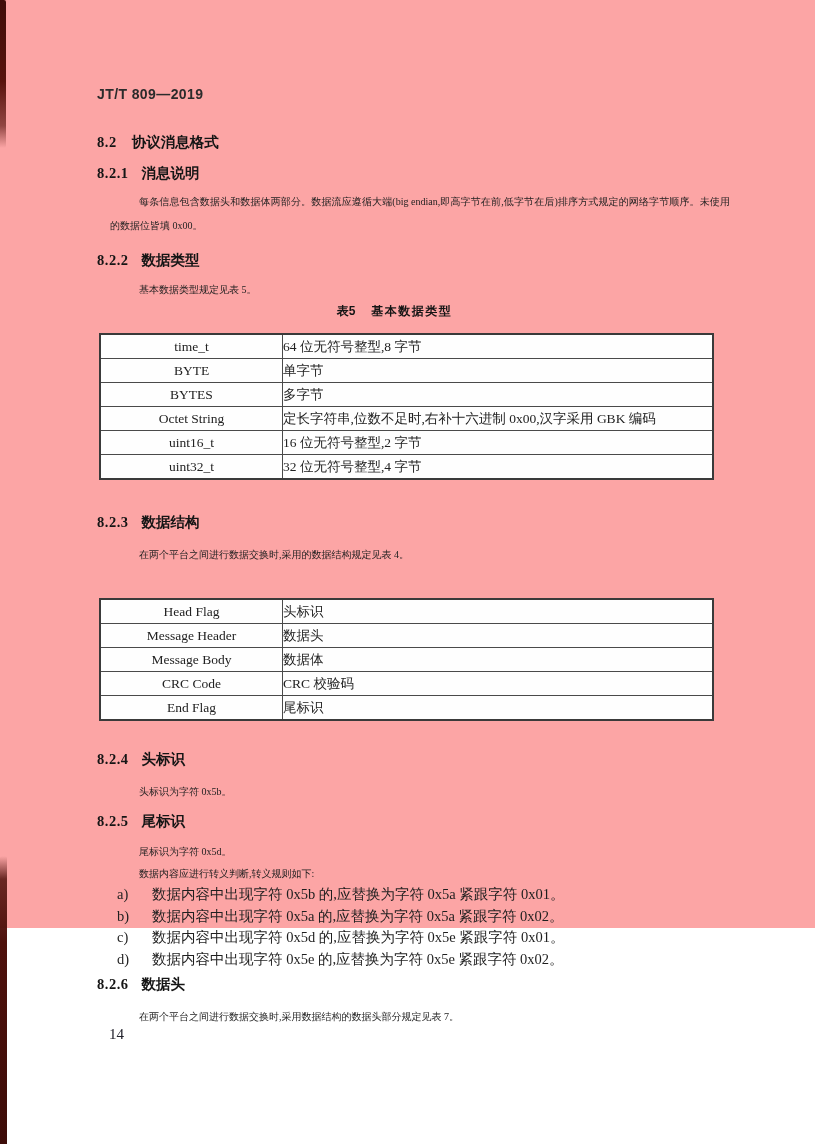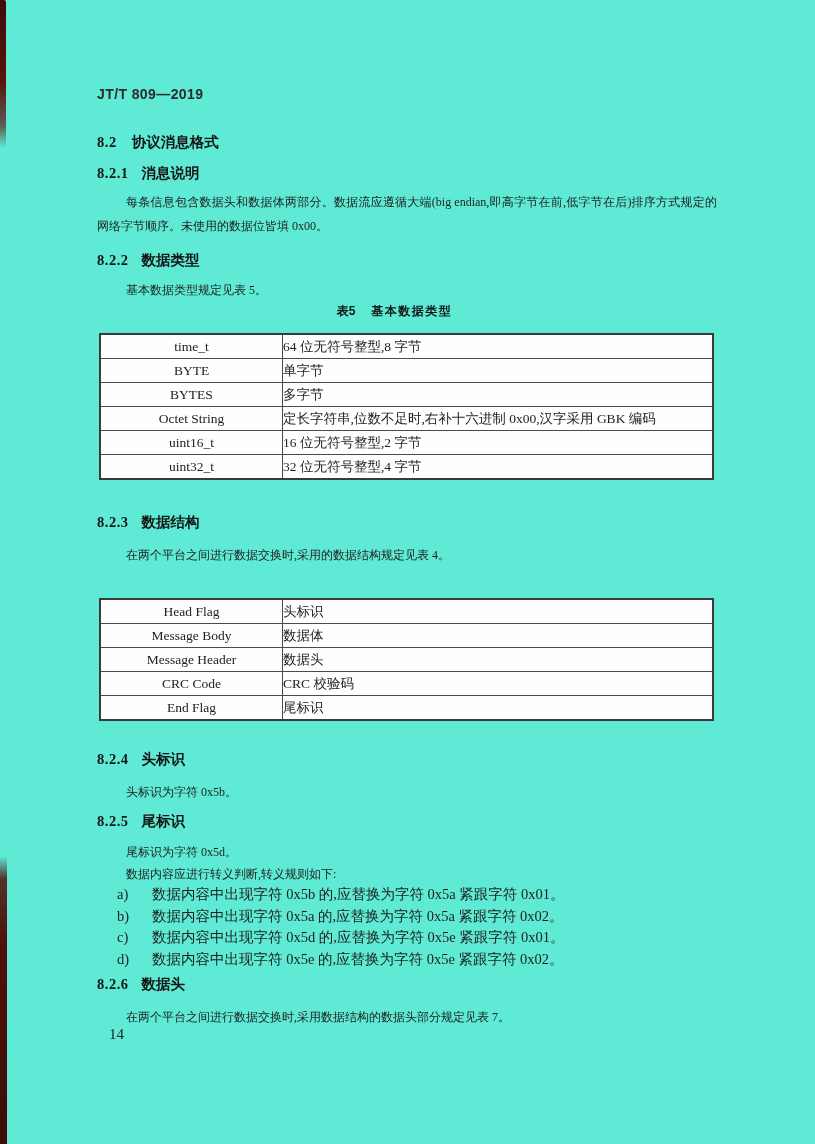--- a/index.html
+++ b/index.html
@@ -1,18 +1,18 @@
 <!DOCTYPE html>
 <html><head>
 <meta charset="utf-8">
 <style>
   html, body { margin:0; padding:0; }
   body { width:815px; height:1144px; background:#ffffff; overflow:hidden; }
   .page {
-    position:relative; width:815px; height:1144px; background:#5eead4;
+    position:relative; width:815px; height:928px; background:#fca5a5;
     font-family:"Liberation Serif", serif; color:#1c1c1c;
   }
   .abs { position:absolute; }
 
   
   .edge-mark-top {
     position:absolute; left:0; top:0; width:6px; height:148px;
     background:linear-gradient(180deg, #3f0d09 0%, #58130d 55%, rgba(88,19,13,0.65) 85%, rgba(88,19,13,0) 100%);
     border-radius:0 2px 2px 0;
   }
@@ -31,22 +31,22 @@
   .heading {
     left:97px; width:640px;
     font-family:Liberation Serif, serif;
     font-size:14.5px; font-weight:700; color:#151515;
     white-space:nowrap;
   }
   .heading .num { display:inline-block; margin-right:15px; letter-spacing:0.5px; }
   .heading .num.long { margin-right:13px; }
 
   .body-p {
-    left:97px; width:620px;
-    font-size:12px; line-height:24px; color:#1f1f1f;
+    left:110px; width:620px;
+    font-size:10px; line-height:24px; color:#1f1f1f;
     text-align:justify;
   }
   .indent { text-indent:29px; }
 
   .tbl-caption {
     left:86px; width:617px; text-align:center;
     font-family:"Liberation Sans", sans-serif;
     font-size:12px; font-weight:700; color:#151515;
   }
   .tbl-caption .cap-label { margin-right:16px; }
@@ -142,28 +142,28 @@
   <div class="abs body-p indent" style="top:543px;">在两个平台之间进行数据交换时,采用的数据结构规定见表 4。</div>
 
 
   <table class="data-table" style="top:598px;">
     <tbody>
       <tr>
         <td class="c1">Head Flag</td>
         <td class="c2">头标识</td>
       </tr>
       <tr>
+        <td class="c1">Message Header</td>
+        <td class="c2">数据头</td>
+      </tr>
+      <tr>
         <td class="c1">Message Body</td>
         <td class="c2">数据体</td>
       </tr>
       <tr>
-        <td class="c1">Message Header</td>
-        <td class="c2">数据头</td>
-      </tr>
-      <tr>
         <td class="c1">CRC Code</td>
         <td class="c2">CRC 校验码</td>
       </tr>
       <tr>
         <td class="c1">End Flag</td>
         <td class="c2">尾标识</td>
       </tr>
     </tbody>
   </table>
 

